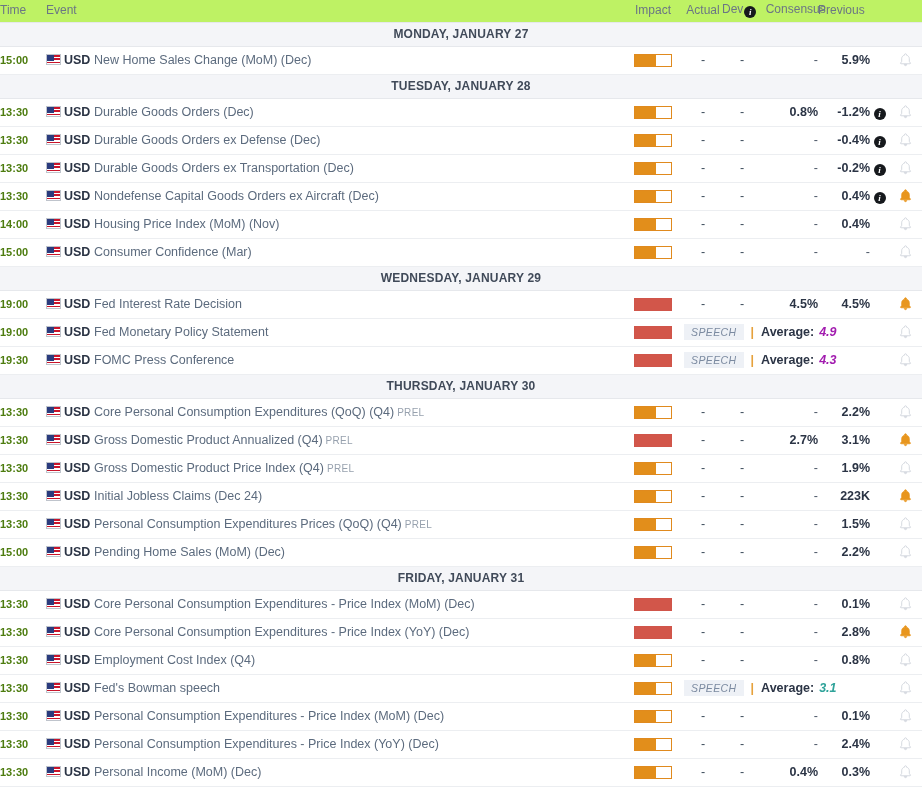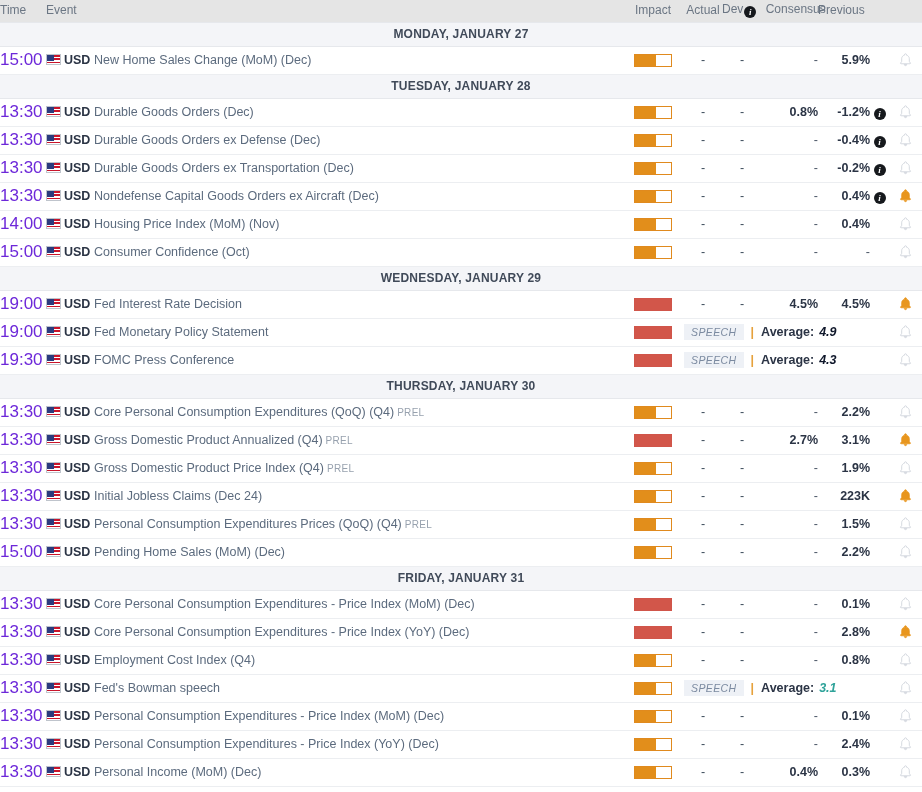--- a/index.html
+++ b/index.html
@@ -14,21 +14,21 @@
     overflow: hidden;
   }
   .calendar {
     width: 922px;
     border-collapse: collapse;
     table-layout: fixed;
   }
   .calendar td, .calendar th { padding: 0; }
 
   
-  .head-row { height: 22px; background: #e5e5e5; }
+  .head-row { height: 22px; background: #bef264; }
   .head-row td {
     color: #6b7684;
     font-size: 12px;
     font-weight: normal;
     vertical-align: middle;
     padding-bottom: 2px;
   }
   .th-time { padding-left: 8px; text-align: left; }
   .th-event { text-align: left; padding-left: 0px; }
   .th-impact { text-align: center; }
@@ -67,23 +67,24 @@
 
   
   .ev-row { height: 27px; background: #ffffff; }
   .ev-row td {
     border-bottom: 1px solid #eceef1;
     vertical-align: middle;
     height: 27px;
   }
   .c-time {
     padding-left: 8px;
-    color: #6d28d9;
-    font-size: 17px;
+    color: #4d7c0f;
+    font-size: 11px;
     white-space: nowrap;
+    font-weight: bold;
   }
   .c-cur { white-space: nowrap; padding-left: 2px; }
   .flag {
     display: inline-block;
     width: 15px; height: 11px;
     vertical-align: -1px;
     position: relative;
     margin-right: 3px;
     border: 0.5px solid #bfc4cc;
     box-sizing: border-box;
@@ -181,21 +182,21 @@
     font-size: 12.5px;
     vertical-align: middle;
   }
   .avg-val {
     font-weight: bold;
     font-style: italic;
     font-size: 12.5px;
     margin-left: 5px;
     vertical-align: middle;
   }
-  .avg-dark { color: #0f172a; }
+  .avg-dark { color: #a21caf; }
   .avg-teal { color: #2fa39a; }
 
   
   .bell { display: inline-block; width: 13px; height: 14px; vertical-align: middle; }
 </style>
 </head>
 <body>
 
 <table class="calendar">
   <colgroup>
@@ -316,21 +317,21 @@
         <td class="c-prev">0.4%</td>
         <td class="c-info"></td>
         <td class="c-bell"><svg class="bell" viewBox="0 0 20 22">
             <path d="M10 1.2c-0.9 0-1.6 0.7-1.6 1.5v0.7C5.8 4 4 6.3 4 9v4.2l-1.7 2.6c-0.3 0.5 0 1.1 0.6 1.1h14.2c0.6 0 0.9-0.6 0.6-1.1L16 13.2V9c0-2.7-1.8-5-4.4-5.6V2.7c0-0.8-0.7-1.5-1.6-1.5z" fill="none" stroke="#c9ced6" stroke-width="1.2" stroke-linejoin="round"></path>
             <path d="M8 18.2c0.2 1 1 1.7 2 1.7s1.8-0.7 2-1.7z" fill="none" stroke="#c9ced6" stroke-width="1.2" stroke-linejoin="round"></path>
           </svg></td>
       </tr>
       <tr class="ev-row">
         <td class="c-time">15:00</td>
         <td class="c-cur"><span class="flag"></span><span class="cur-code">USD</span></td>
-        <td class="c-event"><span>Consumer Confidence (Oct)</span></td>
+        <td class="c-event"><span>Consumer Confidence (Mar)</span></td>
         <td class="c-impact"><span class="bar bar-med"></span></td>
         <td class="c-actual">-</td>
         <td class="c-dev">-</td>
         <td class="c-cons dash">-</td>
         <td class="c-prev dash">-</td>
         <td class="c-info"></td>
         <td class="c-bell"><svg class="bell" viewBox="0 0 20 22">
             <path d="M10 1.2c-0.9 0-1.6 0.7-1.6 1.5v0.7C5.8 4 4 6.3 4 9v4.2l-1.7 2.6c-0.3 0.5 0 1.1 0.6 1.1h14.2c0.6 0 0.9-0.6 0.6-1.1L16 13.2V9c0-2.7-1.8-5-4.4-5.6V2.7c0-0.8-0.7-1.5-1.6-1.5z" fill="none" stroke="#c9ced6" stroke-width="1.2" stroke-linejoin="round"></path>
             <path d="M8 18.2c0.2 1 1 1.7 2 1.7s1.8-0.7 2-1.7z" fill="none" stroke="#c9ced6" stroke-width="1.2" stroke-linejoin="round"></path>
           </svg></td>

